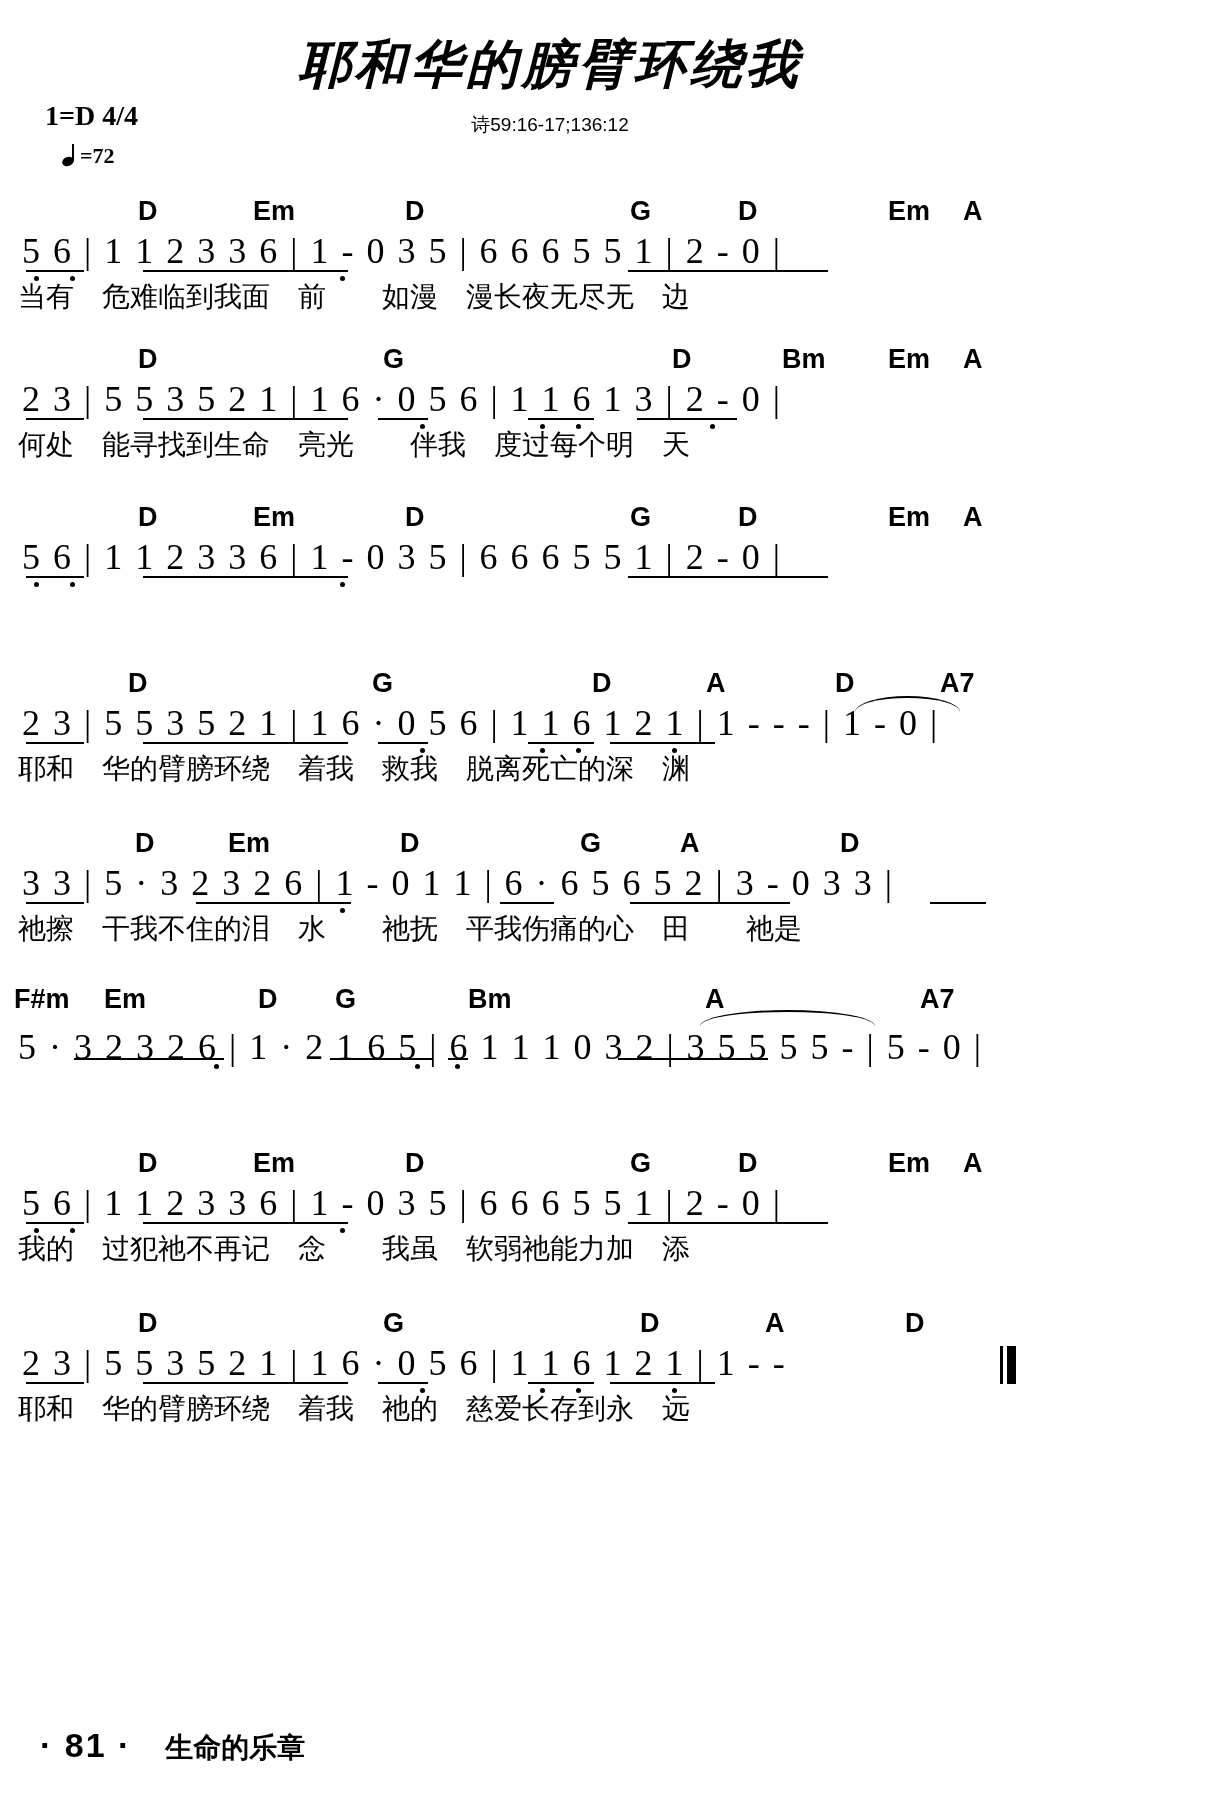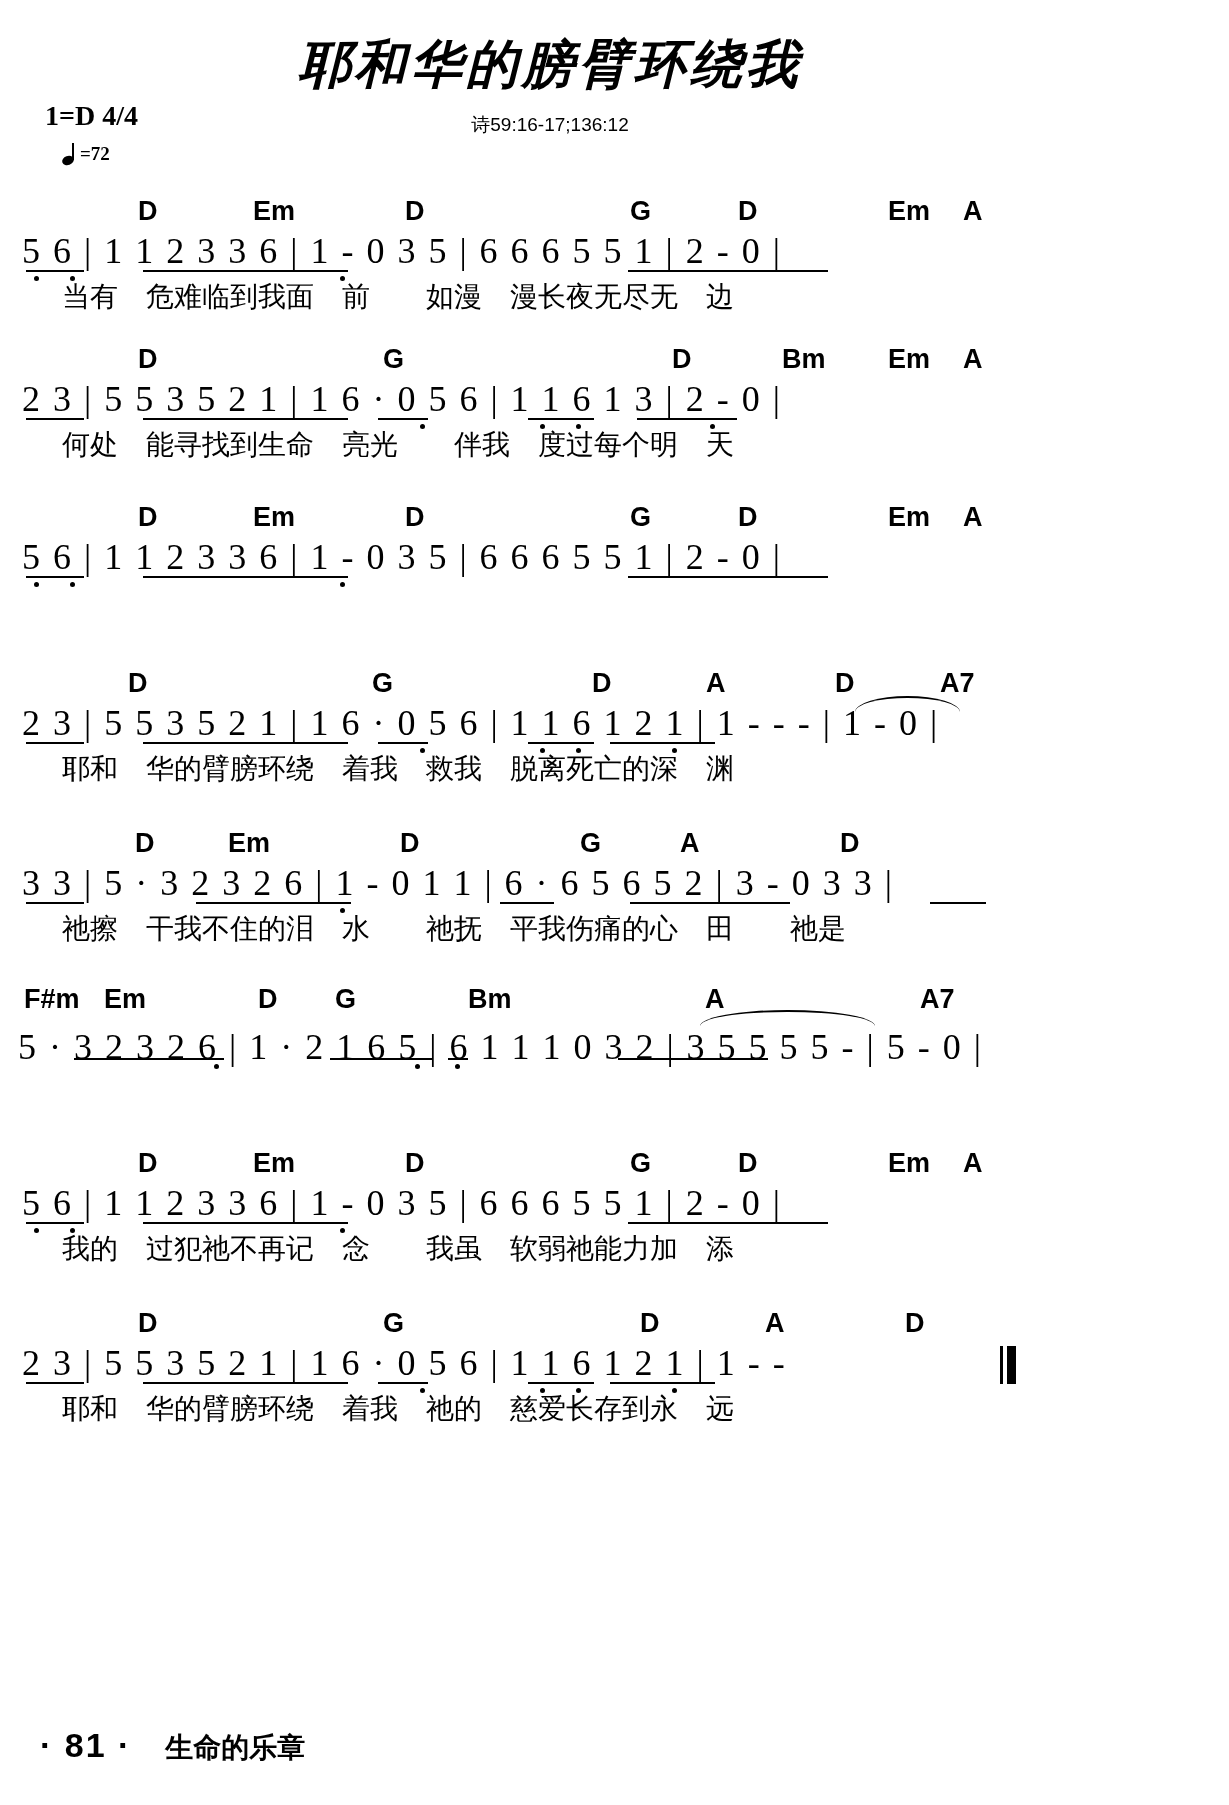--- a/index.html
+++ b/index.html
@@ -51,23 +51,24 @@
     left: 45px;
     font-family: "Liberation Serif", serif;
     font-size: 28px;
     font-weight: bold;
   }
   .tempo {
     position: absolute;
     top: 143px;
     left: 62px;
     font-family: "Liberation Serif", serif;
-    font-size: 19px;
+    font-size: 22px;
     font-weight: bold;
     display: flex;
+    align-items: center;
   }
   .note-glyph {
     display: inline-block;
     position: relative;
     width: 16px;
     height: 24px;
     margin-right: 2px;
   }
   .note-glyph::before {
     content: "";
@@ -130,21 +131,20 @@
     position: relative;
     height: 46px;
     font-family: "Liberation Sans", sans-serif;
     font-size: 28px;
     white-space: nowrap;
   }
   .lyrics .seg {
     position: absolute;
     top: 0;
     white-space: pre;
-    margin-left: 44px;
   }
   
   .beam {
     position: absolute;
     height: 2px;
     background: #000;
   }
   .dotu {
     position: absolute;
     width: 5px;
@@ -322,21 +322,21 @@
       <span class="beam" style="left:630px; top:40px; width:160px;"></span>
       <span class="beam" style="left:930px; top:40px; width:56px;"></span>
     </div>
     <div class="lyrics">
       <span class="seg" style="left:18px;">祂擦　干我不住的泪　水　　祂抚　平我伤痛的心　田　　祂是</span>
     </div>
   </div>
 
   <div class="system" style="top:984px;">
     <div class="chords">
-      <span class="chord" style="left:14px;margin-left:10px;">F#m</span>
+      <span class="chord" style="left:14px;">F#m</span>
       <span class="chord" style="left:104px;">Em</span>
       <span class="chord" style="left:258px;">D</span>
       <span class="chord" style="left:335px;">G</span>
       <span class="chord" style="left:468px;">Bm</span>
       <span class="chord" style="left:705px;">A</span>
       <span class="chord" style="left:920px;">A7</span>
     </div>
     <div class="notes">
       <span class="seg" style="left:18px;margin-top:8px;">5 · 3 2 3 2 6 | 1 · 2 1 6 5 | 6 1 1 1 0 3 2 | 3 5 5 5 5 - | 5 - 0 |</span>
       <span class="beam" style="left:74px; top:40px; width:150px;"></span>

